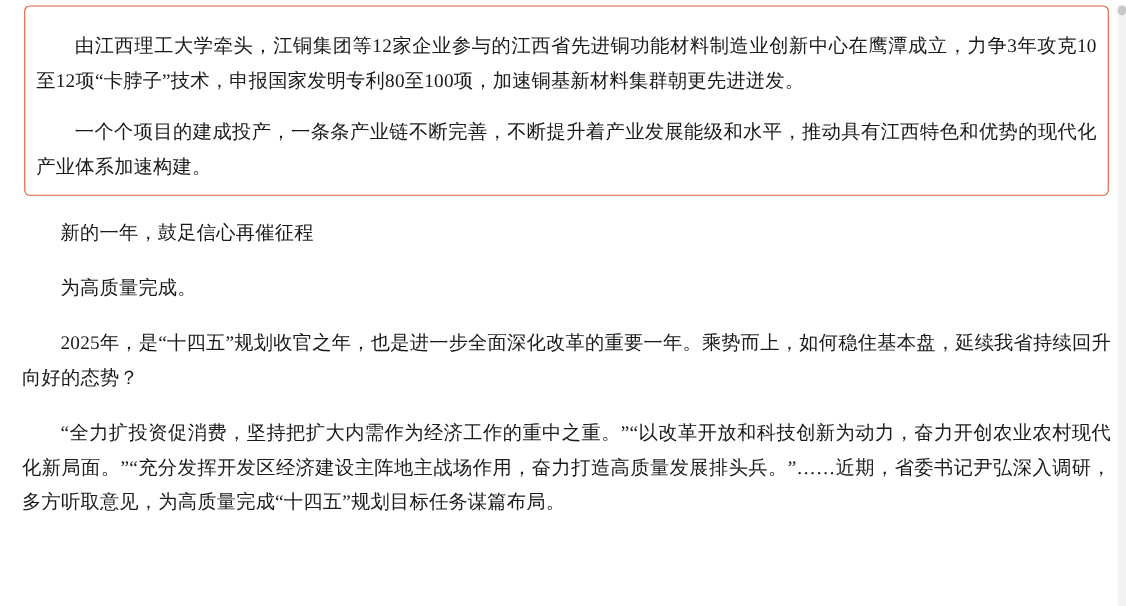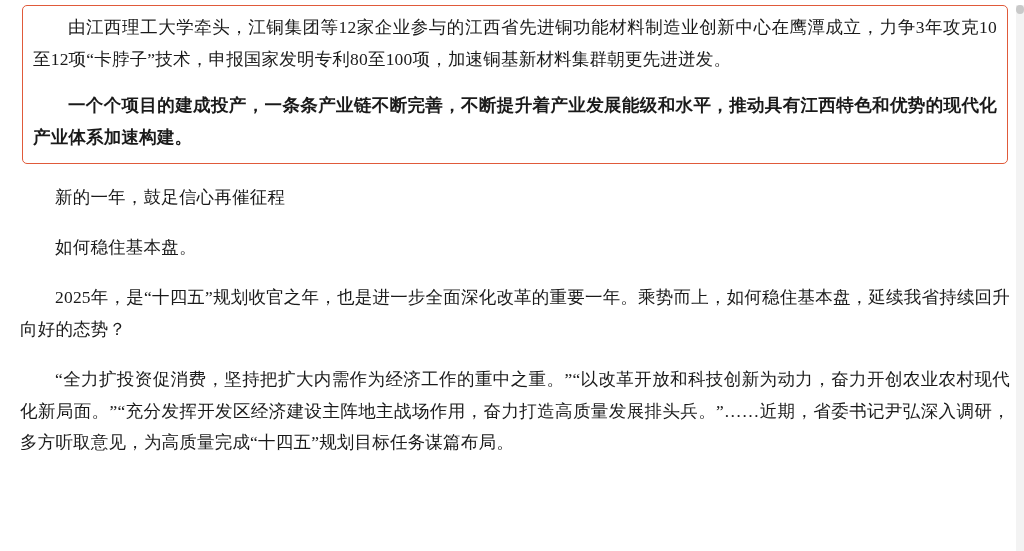--- a/index.html
+++ b/index.html
@@ -34,56 +34,55 @@
     top: 0;
     right: 0;
     width: 8px;
     height: 9px;
     background: #c9c9c9;
     border-radius: 4px;
   }
   .highlight-box {
     border: 1.5px solid #e05a3a;
     border-radius: 5px;
-    padding: 6px 10px 10px 10px;
+    padding: 20px 10px 10px 10px;
     margin: 5px 2px 0 2px;
   }
   p {
     margin: 0;
     font-size: 17.5px;
     line-height: 1.82;
     text-align: justify;
     text-justify: inter-ideograph;
     letter-spacing: 0.2px;
   }
   p.indent {
     text-indent: 2em;
   }
   .body-para {
     margin-top: 18px;
   }
   .highlight-box p + p {
     margin-top: 14px;
-    font-weight: bold;
   }
   .block-after-box {
     margin-top: 16px;
   }
 </style>
 </head>
 <body>
 
 <div class="page">
 
   <div class="highlight-box">
     <p class="indent">由江西理工大学牵头，江铜集团等12家企业参与的江西省先进铜功能材料制造业创新中心在鹰潭成立，力争3年攻克10至12项“卡脖子”技术，申报国家发明专利80至100项，加速铜基新材料集群朝更先进迸发。</p>
     <p class="indent">一个个项目的建成投产，一条条产业链不断完善，不断提升着产业发展能级和水平，推动具有江西特色和优势的现代化产业体系加速构建。</p>
   </div>
 
   <p class="indent body-para">新的一年，鼓足信心再催征程</p>
-  <p class="indent body-para">如何稳住基本盘。</p>
+  <p class="indent body-para">为高质量完成。</p>
   <p class="indent body-para">2025年，是“十四五”规划收官之年，也是进一步全面深化改革的重要一年。乘势而上，如何稳住基本盘，延续我省持续回升向好的态势？</p>
   <p class="indent body-para">“全力扩投资促消费，坚持把扩大内需作为经济工作的重中之重。”“以改革开放和科技创新为动力，奋力开创农业农村现代化新局面。”“充分发挥开发区经济建设主阵地主战场作用，奋力打造高质量发展排头兵。”……近期，省委书记尹弘深入调研，多方听取意见，为高质量完成“十四五”规划目标任务谋篇布局。</p>
 
   <div class="scrollbar-track">
     <div class="scrollbar-thumb"></div>
   </div>
 </div>
 
 </body></html>

